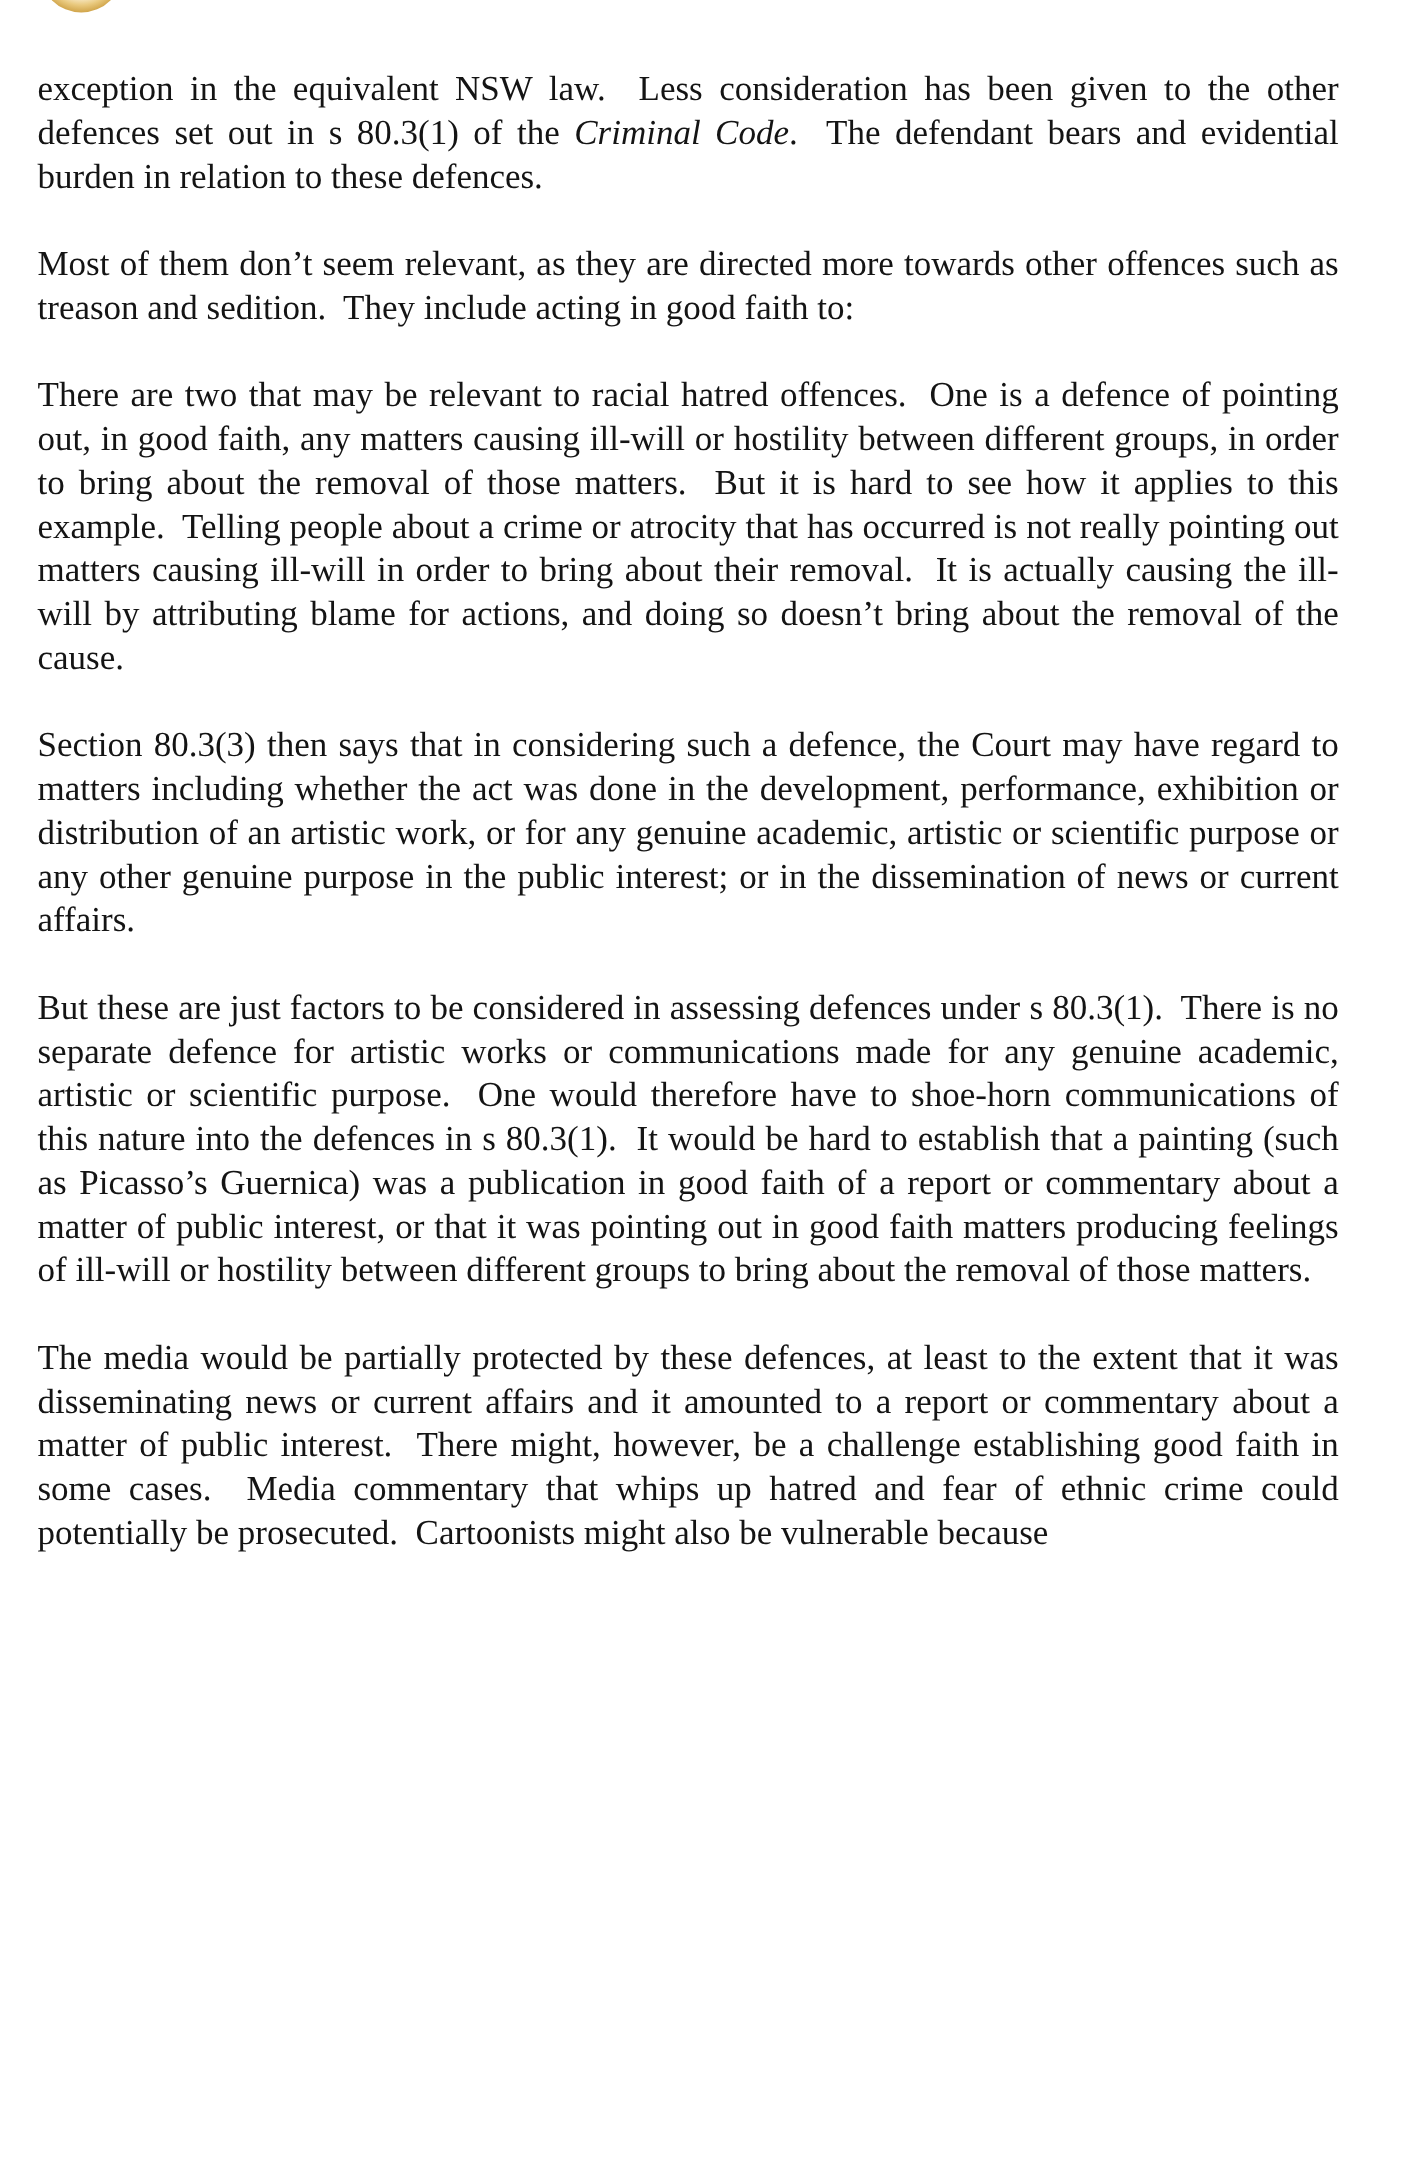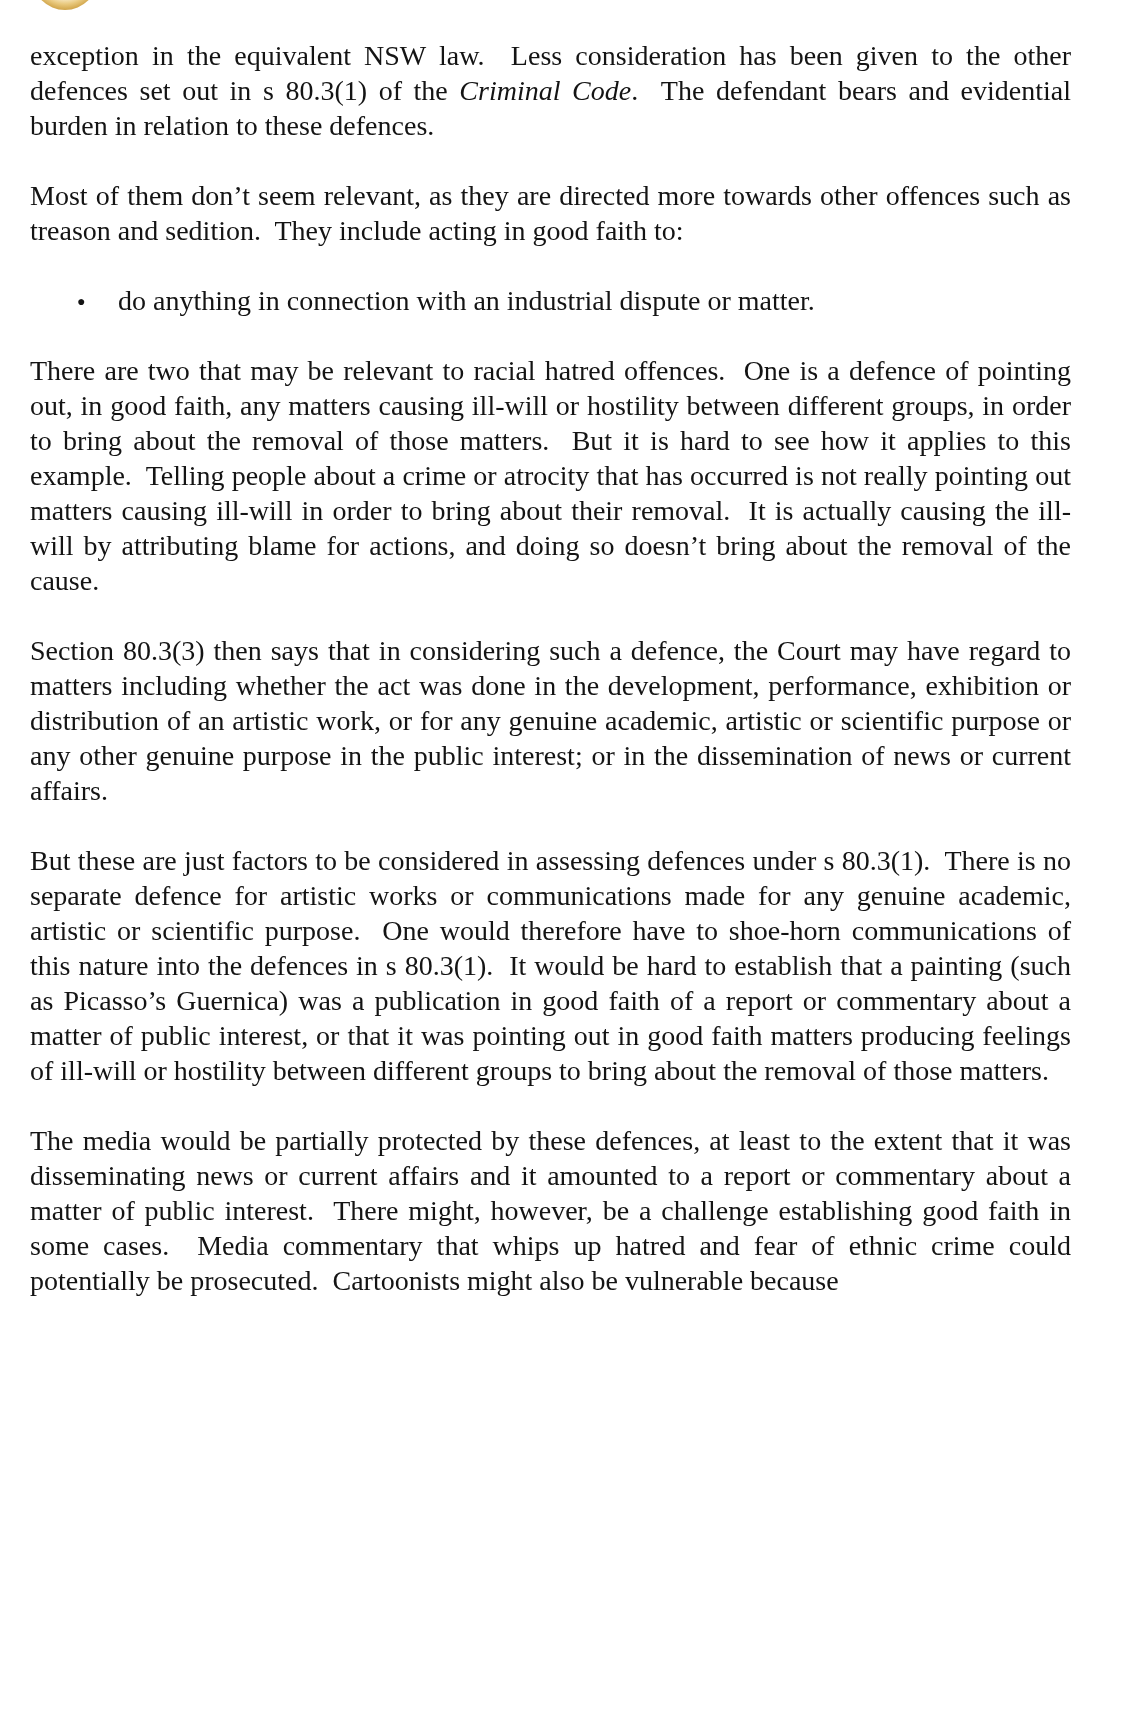--- a/index.html
+++ b/index.html
@@ -26,21 +26,21 @@
     width: 66px;
     height: 66px;
     border-radius: 50%;
     background: radial-gradient(circle at 50% 45%,
       #fff8e6 45%, #e9c97e 62%, #c89838 78%, #b98a2c 100%);
   }
   .doc {
     padding: 38px 60px 0 30px;
   }
   .doc p {
-    margin: 0 0 35px 0;
+    margin: 16px 0 35px 0;
     text-align: justify;
   }
   .doc ul {
     margin: 0 0 35px 0;
     padding: 0;
     list-style: none;
   }
   .doc li {
     position: relative;
     padding-left: 97px;
@@ -60,20 +60,19 @@
 </style>
 </head>
 <body>
 
 <div class="page">
   <div class="logo-partial"></div>
   <div class="doc" id="doc-root">
       <p><span>exception in the equivalent NSW law.&nbsp; Less consideration has been given to the other defences set out in s 80.3(1) of the </span><span class="italic">Criminal Code</span><span>.&nbsp; The defendant bears and evidential burden in relation to these defences.</span></p>
       <p><span>Most of them don’t seem relevant, as they are directed more towards other offences such as treason and sedition.&nbsp; They include acting in good faith to:</span></p>
       <ul>
-        <li><span>do anything in connection with an industrial dispute or matter.</span></li>
       </ul>
       <p><span>There are two that may be relevant to racial hatred offences.&nbsp; One is a defence of pointing out, in good faith, any matters causing ill-will or hostility between different groups, in order to bring about the removal of those matters.&nbsp; But it is hard to see how it applies to this example.&nbsp; Telling people about a crime or atrocity that has occurred is not really pointing out matters causing ill-will in order to bring about their removal.&nbsp; It is actually causing the ill-will by attributing blame for actions, and doing so doesn’t bring about the removal of the cause.</span></p>
       <p><span>Section 80.3(3) then says that in considering such a defence, the Court may have regard to matters including whether the act was done in the development, performance, exhibition or distribution of an artistic work, or for any genuine academic, artistic or scientific purpose or any other genuine purpose in the public interest; or in the dissemination of news or current affairs.</span></p>
       <p><span>But these are just factors to be considered in assessing defences under s 80.3(1).&nbsp; There is no separate defence for artistic works or communications made for any genuine academic, artistic or scientific purpose.&nbsp; One would therefore have to shoe-horn communications of this nature into the defences in s 80.3(1).&nbsp; It would be hard to establish that a painting (such as Picasso’s Guernica) was a publication in good faith of a report or commentary about a matter of public interest, or that it was pointing out in good faith matters producing feelings of ill-will or hostility between different groups to bring about the removal of those matters.</span></p>
       <p><span>The media would be partially protected by these defences, at least to the extent that it was disseminating news or current affairs and it amounted to a report or commentary about a matter of public interest.&nbsp; There might, however, be a challenge establishing good faith in some cases.&nbsp; Media commentary that whips up hatred and fear of ethnic crime could potentially be prosecuted.&nbsp; Cartoonists might also be vulnerable because</span></p>
     </div>
 </div>
 
 </body></html>

